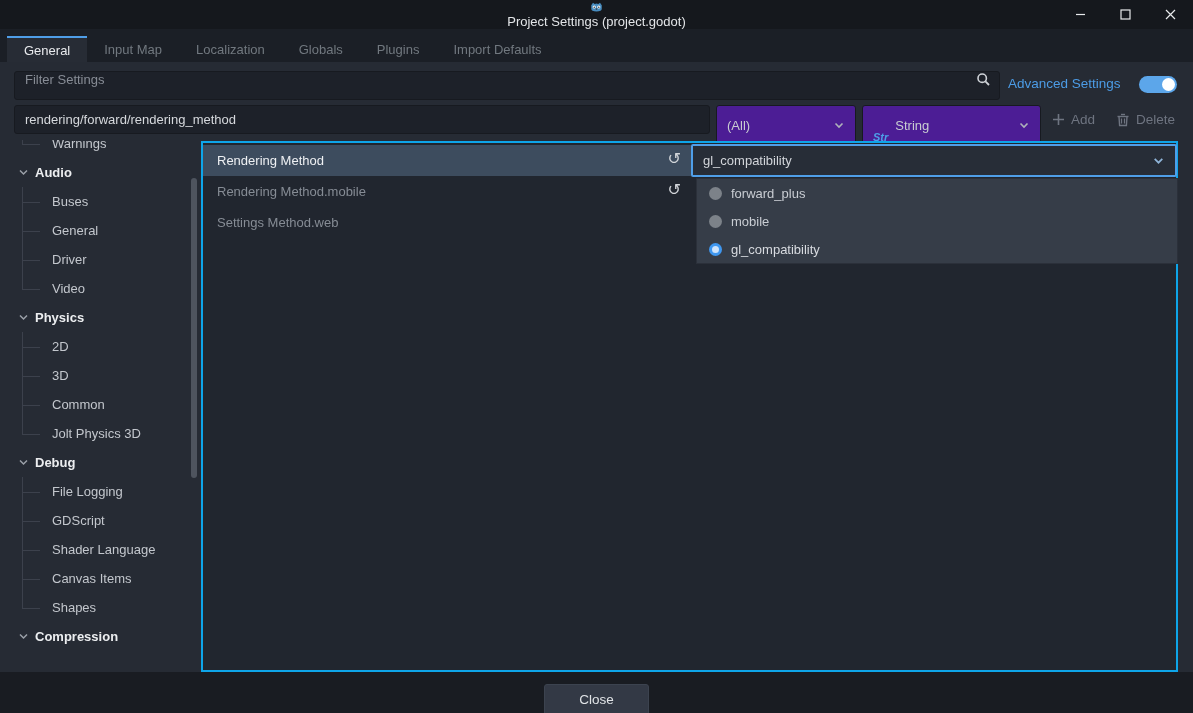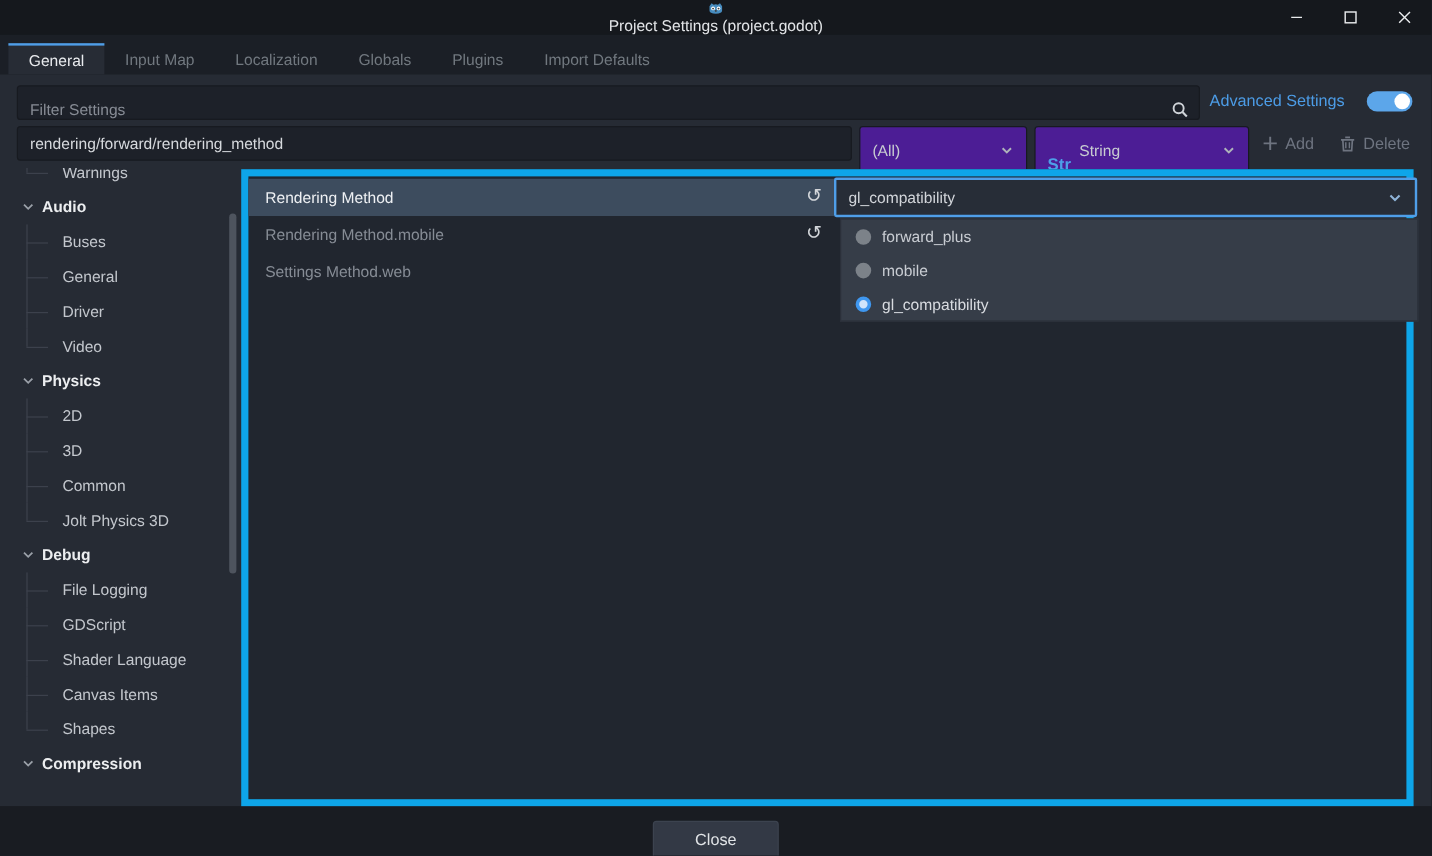--- a/index.html
+++ b/index.html
@@ -24,38 +24,38 @@
     background:#1b1f26; display:flex; align-items:flex-end; padding-left:7px; }
   .tab { height:26px; padding:0 17px; display:flex; align-items:center;
     color:#71787f; font-size:13px; }
   .tab.active { background:#272c35; color:#e9ebee; border-top:2px solid #4f9ee8; }
 
   
   .content { position:absolute; left:0; top:62px; width:100%; height:610px; background:#262b34; }
 
   .filter-input { position:absolute; left:14px; top:9px; width:986px; height:29px;
     background:#1d2129; border:1px solid #171a20; border-radius:3px;
-    display:flex; align-items:flex-end; padding:0 8px 0 10px; }
+    display:flex; align-items:flex-start; padding:0 8px 0 10px; }
   .filter-input .placeholder { color:#878c95; flex:1; }
   .adv-label { position:absolute; left:1008px; top:14px; color:#4c9ce6; font-size:13.5px; }
   .toggle { position:absolute; left:1139px; top:14px; width:38px; height:17px;
     border-radius:9px; background:#5ca6ea; }
   .toggle .knob { position:absolute; right:2px; top:2px; width:13px; height:13px;
     border-radius:50%; background:#ffffff; }
 
   .prop-input { position:absolute; left:14px; top:43px; width:696px; height:29px;
     background:#1d2129; border:1px solid #171a20; border-radius:3px;
     display:flex; align-items:center; padding:0 10px; color:#d6d9dd; }
   .select { position:absolute; top:43px; height:40px; background:#4c1d95;
     border:1px solid #171a20; border-radius:3px; display:flex; align-items:center;
     padding:0 10px; color:#c8ccd1; }
   .select .chev { margin-left:auto; }
   .sel-all { left:716px; width:140px; }
   .sel-type { left:862px; width:179px; gap:7px; }
-  .str-badge { color:#4d9fe8; font-weight:bold; font-size:14px; letter-spacing:0;margin-top:24px; }
+  .str-badge { color:#4d9fe8; font-style:italic; font-weight:bold; font-size:11px; letter-spacing:0;margin-top:24px; }
   .tool-btn { position:absolute; top:43px; height:29px; display:flex; align-items:center;
     gap:6px; color:#6e7480; font-size:13.5px; }
   .btn-add { left:1052px; }
   .btn-delete { left:1116px; }
 
   
   .split { position:absolute; left:0; top:78px; width:100%; height:532px; }
 
   .sidebar { position:absolute; left:14px; top:0; width:186px; height:532px; overflow:hidden; }
   .tree { margin-top:-11px; }
@@ -65,21 +65,21 @@
   .tree-item.child .tree-label { color:#c3c7cd; }
   .conn { width:30px; height:29px; position:relative; margin-left:8px; flex:none; }
   .conn::before { content:""; position:absolute; left:0; top:0; bottom:0; width:1px; background:#3c414c; }
   .conn::after { content:""; position:absolute; left:0; top:50%; width:18px; height:1px; background:#3c414c; }
   .tree-item.last .conn::before { bottom:50%; }
   .sb-scroll { position:absolute; right:3px; top:38px; width:6px; height:300px;
     border-radius:3px; background:#4e545e; }
 
   
   .panel { position:absolute; left:201px; top:1px; width:977px; height:531px;
-    background:#21262f; border:6px solid #0ea5e9; }
+    background:#21262f; border:2px solid #0ea5e9; }
   .prow { position:absolute; left:0; width:973px; height:31px; }
   .prow .label-cell { position:absolute; left:0; top:0; width:488px; height:31px;
     display:flex; align-items:center; padding-left:14px; color:#868c95; }
   .prow.selected .label-cell { background:#3d4c5e; color:#eef0f3; }
   .revert { position:absolute; right:10px; top:4px; font-size:16px; color:#d3d6da; }
   .val-dropdown { position:absolute; left:488px; top:-1px; width:486px; height:33px;
     background:#272d37; border:2px solid #4f9ee8; border-radius:2px;
     display:flex; align-items:center; padding:0 10px; color:#d2d5da; }
   .val-dropdown .chev { margin-left:auto; }
 

